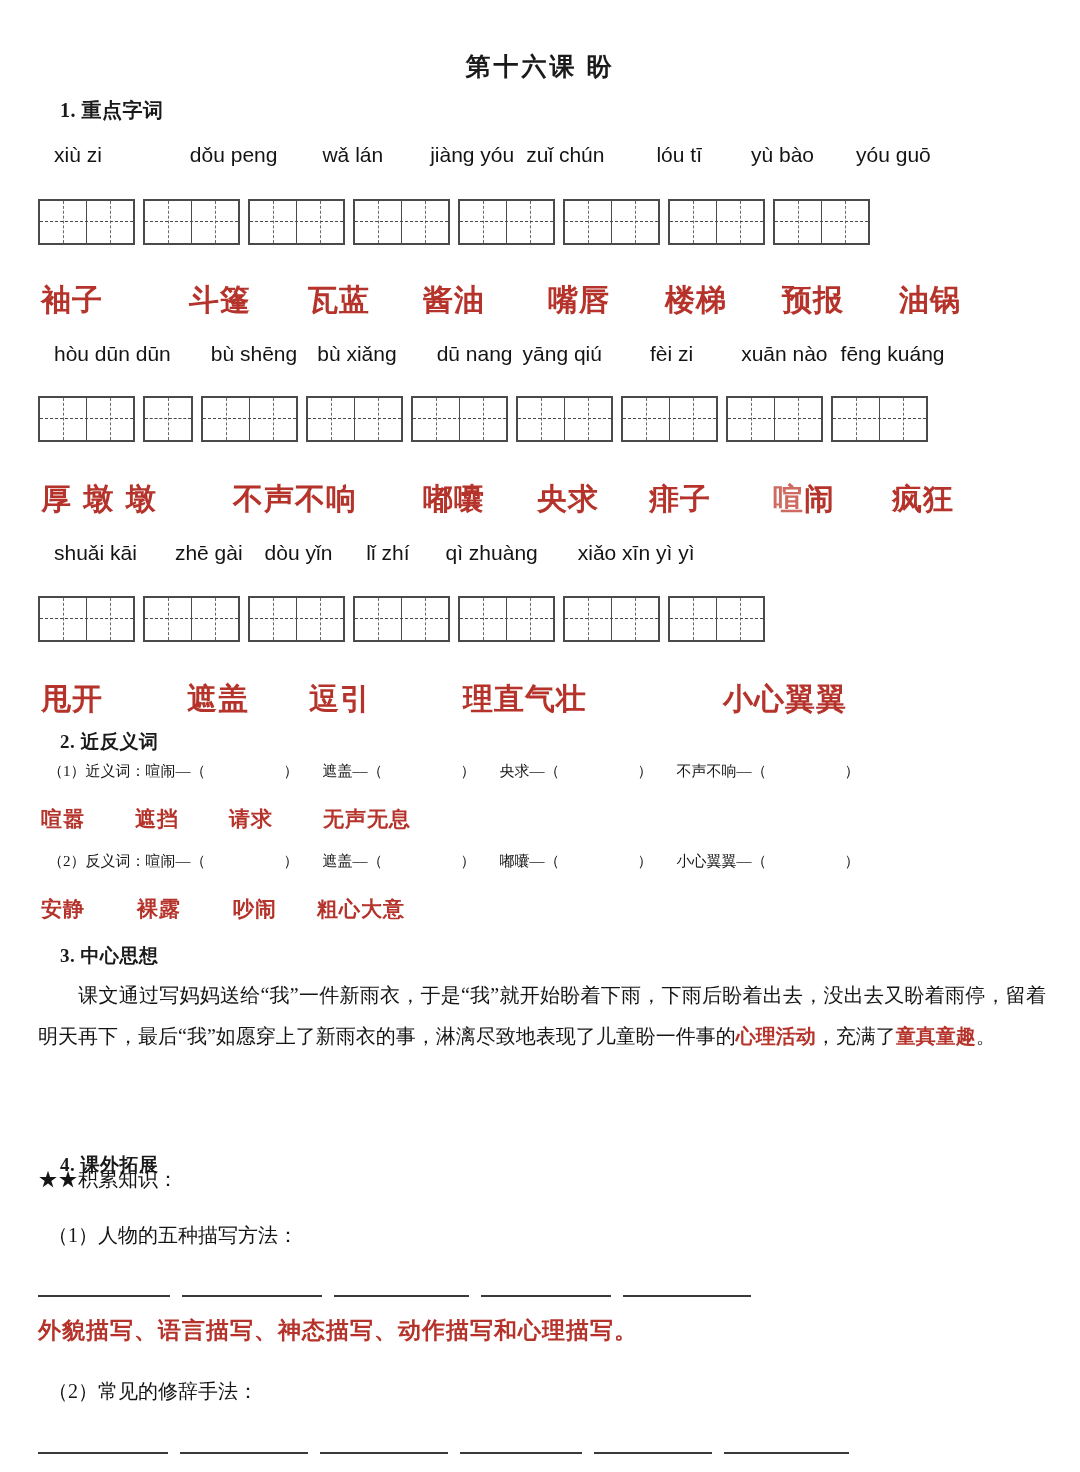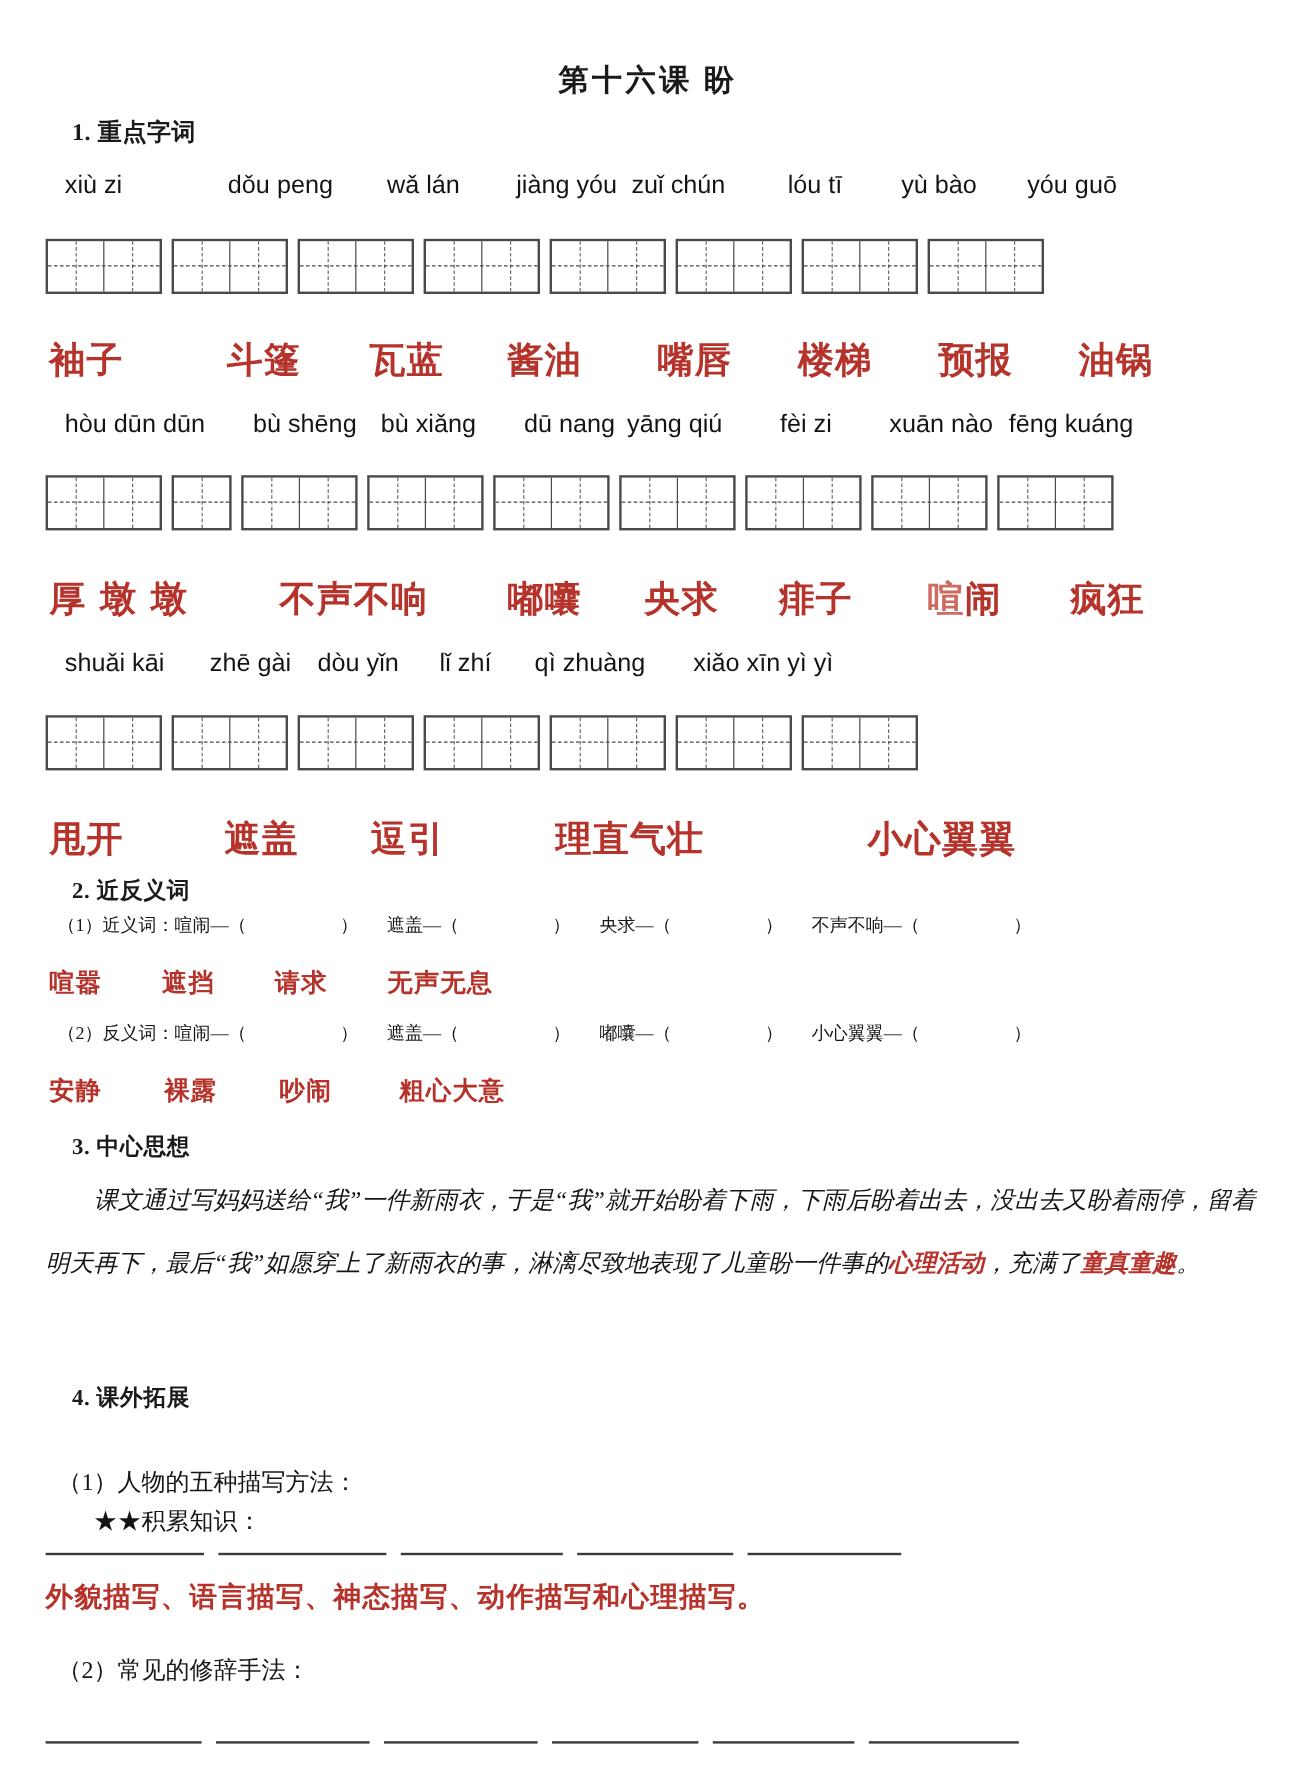--- a/index.html
+++ b/index.html
@@ -89,25 +89,24 @@
   .q-line{
     position:absolute; left:48px; width:1010px;
     font-size:15px; white-space:nowrap; color:#151515;
     font-family:"Liberation Serif","DejaVu Serif",serif;
   }
   .q-line .qi{ display:inline-block; }
 
   
   .para{
     position:absolute; left:38px; width:1008px;
-    font-size:20px; line-height:52px;
+    font-size:20px; line-height:41px;
     text-align:justify; text-justify:inter-character;
     font-family:"Liberation Serif","DejaVu Serif",serif;
     color:#151515;
-    font-style:italic;
   }
   .para .ind{ display:inline-block; width:40px; }
   .para .hl{ color:#b5332a; font-weight:bold; }
 
   
   .tline{
     position:absolute; left:38px;
     font-size:20px; white-space:nowrap; color:#151515;
   }
   .tline.indent{ left:48px; }
@@ -143,31 +142,31 @@
   <div class="pinyin-row" id="py3" style="top:541px;"><span class="py" style="margin-left:0px;">shuǎi kāi</span><span class="py" style="margin-left:38px;">zhē gài</span><span class="py" style="margin-left:22px;">dòu yǐn</span><span class="py" style="margin-left:34px;">lǐ zhí</span><span class="py" style="margin-left:36px;">qì zhuàng</span><span class="py" style="margin-left:40px;">xiǎo xīn yì yì</span></div>
   <div class="grid-row" id="gr3" style="top:596px;"><span class="gbox" style="margin-left: 0px;"><span class="cellpair"><span class="cell"></span><span class="cell"></span></span><span class="cellpair"><span class="cell"></span><span class="cell"></span></span></span><span class="gbox" style="margin-left: 8px;"><span class="cellpair"><span class="cell"></span><span class="cell"></span></span><span class="cellpair"><span class="cell"></span><span class="cell"></span></span></span><span class="gbox" style="margin-left: 8px;"><span class="cellpair"><span class="cell"></span><span class="cell"></span></span><span class="cellpair"><span class="cell"></span><span class="cell"></span></span></span><span class="gbox" style="margin-left: 8px;"><span class="cellpair"><span class="cell"></span><span class="cell"></span></span><span class="cellpair"><span class="cell"></span><span class="cell"></span></span></span><span class="gbox" style="margin-left: 8px;"><span class="cellpair"><span class="cell"></span><span class="cell"></span></span><span class="cellpair"><span class="cell"></span><span class="cell"></span></span></span><span class="gbox" style="margin-left: 8px;"><span class="cellpair"><span class="cell"></span><span class="cell"></span></span><span class="cellpair"><span class="cell"></span><span class="cell"></span></span></span><span class="gbox" style="margin-left: 8px;"><span class="cellpair"><span class="cell"></span><span class="cell"></span></span><span class="cellpair"><span class="cell"></span><span class="cell"></span></span></span></div>
   <div class="ans-row" id="an3" style="top:679px;"><span class="a" style="margin-left:3px;">甩开</span><span class="a" style="margin-left:84px;">遮盖</span><span class="a" style="margin-left:60px;">逗引</span><span class="a" style="margin-left:92px;">理直气壮</span><span class="a" style="margin-left:136px;">小心翼翼</span></div>
 
   <div class="sec-head" style="top:729px; font-size:19px;">2. 近反义词</div>
 
   <div class="q-line" id="qsyn" style="top:762px;"><span class="qi">（1）近义词：</span><span class="qi" style="margin-left:0px;">喧闹—（</span><span class="qi" style="width:78px;border-bottom:none;"></span><span class="qi">）</span><span class="qi" style="margin-left:24px;">遮盖—（</span><span class="qi" style="width:78px;border-bottom:none;"></span><span class="qi">）</span><span class="qi" style="margin-left:24px;">央求—（</span><span class="qi" style="width:78px;border-bottom:none;"></span><span class="qi">）</span><span class="qi" style="margin-left:24px;">不声不响—（</span><span class="qi" style="width:78px;border-bottom:none;"></span><span class="qi">）</span></div>
   <div class="ans-row" id="ansyn" style="top:805px; font-size:21px;"><span class="a" style="margin-left:3px;">喧嚣</span><span class="a" style="margin-left:50px;">遮挡</span><span class="a" style="margin-left:50px;">请求</span><span class="a" style="margin-left:50px;">无声无息</span></div>
 
   <div class="q-line" id="qant" style="top:852px;"><span class="qi">（2）反义词：</span><span class="qi" style="margin-left:0px;">喧闹—（</span><span class="qi" style="width:78px;border-bottom:none;"></span><span class="qi">）</span><span class="qi" style="margin-left:24px;">遮盖—（</span><span class="qi" style="width:78px;border-bottom:none;"></span><span class="qi">）</span><span class="qi" style="margin-left:24px;">嘟囔—（</span><span class="qi" style="width:78px;border-bottom:none;"></span><span class="qi">）</span><span class="qi" style="margin-left:24px;">小心翼翼—（</span><span class="qi" style="width:78px;border-bottom:none;"></span><span class="qi">）</span></div>
-  <div class="ans-row" id="anant" style="top:895px; font-size:21px;"><span class="a" style="margin-left:3px;">安静</span><span class="a" style="margin-left:52px;">裸露</span><span class="a" style="margin-left:52px;">吵闹</span><span class="a" style="margin-left:56px;">粗心大意</span></div>
+  <div class="ans-row" id="anant" style="top:895px; font-size:21px;"><span class="a" style="margin-left:3px;">安静</span><span class="a" style="margin-left:52px;">裸露</span><span class="a" style="margin-left:52px;">吵闹</span><span class="a" style="margin-left:40px;">粗心大意</span></div>
 
   <div class="sec-head" style="top:943px; font-size:19px;">3. 中心思想</div>
 
   <div class="para" style="top:975px;">
     <span class="ind"></span><span>课文通过写妈妈送给“我”一件新雨衣，于是“我”就开始盼着下雨，下雨后盼着出去，没出去又盼着雨停，留着明天再下，最后“我”如愿穿上了新雨衣的事，淋漓尽致地表现了儿童盼一件事的</span><span class="hl">心理活动</span><span>，充满了</span><span class="hl">童真童趣</span><span>。</span>
   </div>
 
   <div class="sec-head" style="top:1152px; font-size:19px;">4. 课外拓展</div>
 
-  <div class="tline" style="top:1254px;margin-left:40px;">
+  <div class="tline" style="top:1166px;">
     <span class="stars">★★</span><span>积累知识：</span>
   </div>
 
   <div class="tline indent" style="top:1222px;">（1）人物的五种描写方法：</div>
 
   <div class="blanks" id="bl1" style="top:1283px;"><span class="bl" style="width: 132px; margin-left: 0px;"></span><span class="bl" style="width: 140px; margin-left: 12px;"></span><span class="bl" style="width: 135px; margin-left: 12px;"></span><span class="bl" style="width: 130px; margin-left: 12px;"></span><span class="bl" style="width: 128px; margin-left: 12px;"></span></div>
 
   <div class="ans-row" style="top:1315px; font-size:23px;">外貌描写、语言描写、神态描写、动作描写和心理描写。</div>
 
   <div class="tline indent" style="top:1378px;">（2）常见的修辞手法：</div>

